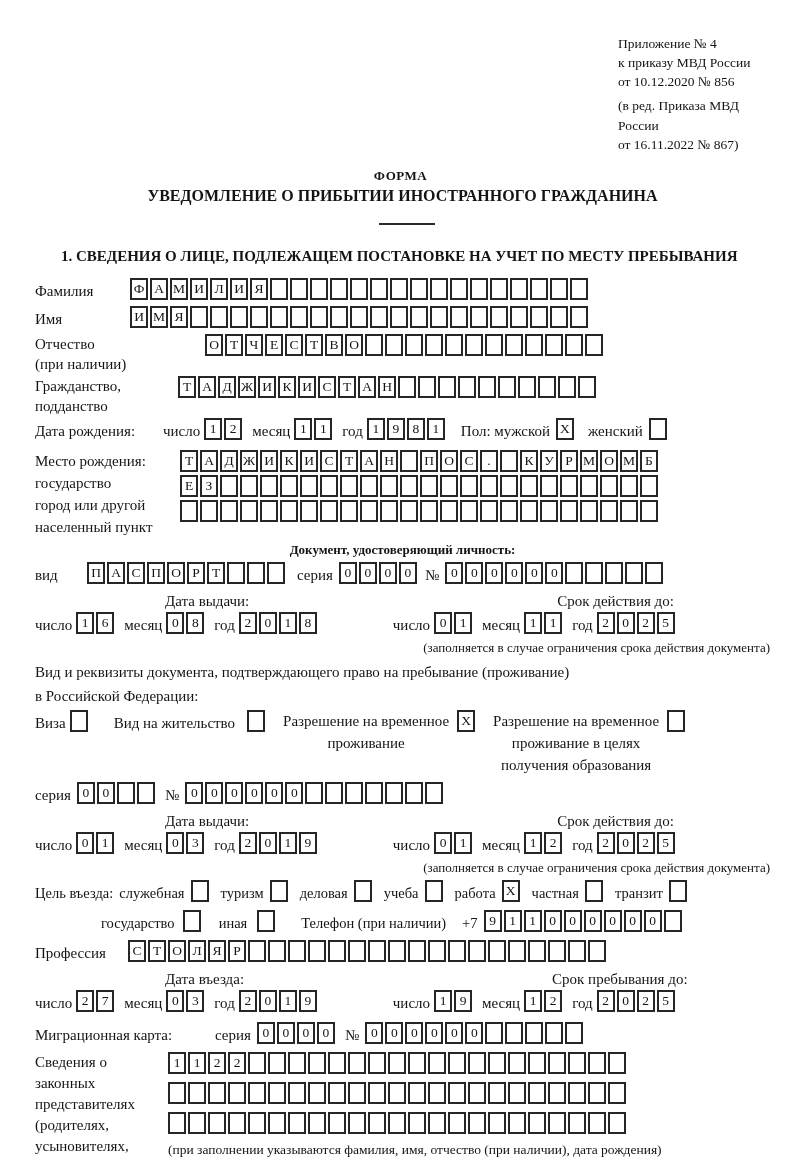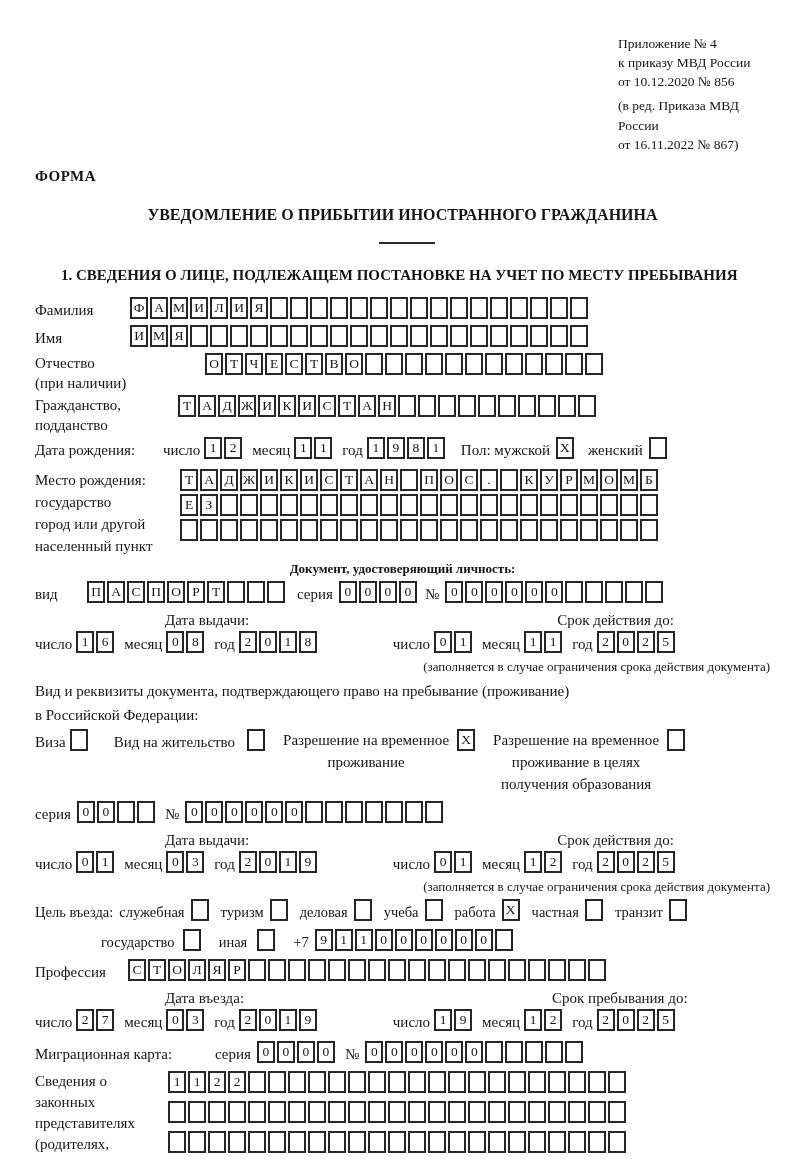--- a/index.html
+++ b/index.html
@@ -2,23 +2,23 @@
 <html><head>
 <meta charset="utf-8">
 <style>
   * { margin:0; padding:0; box-sizing:border-box; }
   html,body { background:#e9e9e9; }
   body { width:800px; height:1163px; font-family:"Liberation Serif","DejaVu Serif",serif; color:#141414; overflow:hidden; }
   .page { width:800px; height:1163px; background:#ffffff; padding:34px 30px 0 35px; }
 
   .ref { margin-left:583px; font-size:13.5px; line-height:1.42; }
   .ref .gap { margin-top:5px; }
-  .forma { margin-top:14px; font-weight:700; font-size:15px; text-align:left; padding-right:4px; letter-spacing:.5px; }
-
-  .title { margin-top:18px; text-align:center; font-weight:700; font-size:16px; line-height:1.5; }
+  .forma { margin-top:14px; font-weight:700; font-size:13px; text-align:center; padding-right:4px; letter-spacing:.5px; }
+
+  .title { text-align:center; font-weight:700; font-size:16px; line-height:1.5; }
   .uline { display:inline-block; width:56px; height:3px; border-bottom:2.5px solid #2a2a2a; margin-left:9px; }
 
   .sec1 { margin-top:16px; font-weight:700; font-size:15px; padding-left:26px; }
 
   .row { display:flex; align-items:flex-start; margin-top:2px; }
   .lbl { font-size:15px; line-height:26px; white-space:nowrap; flex-shrink:0; }
   .lblcol { flex-shrink:0; }
   .lblcol .l { font-size:15px; white-space:nowrap; }
   .lh20 .l { line-height:20px; } .lh22 .l { line-height:22px; } .lh21 .l { line-height:21px; }
 
@@ -532,20 +532,21 @@
 
   <div class="row mt4 sm">
     <span class="lbl ml66">государство</span>
     <span class="cells ml8">
         <span class="cell"></span>
       </span>
     <span class="lbl ml16">иная</span>
     <span class="cells ml10">
         <span class="cell"></span>
       </span>
+    <span class="lbl ml24">Телефон (при наличии)</span>
     <span class="lbl ml16">+7</span>
     <span class="cells ml6">
         <span class="cell">9</span>
         <span class="cell">1</span>
         <span class="cell">1</span>
         <span class="cell">0</span>
         <span class="cell">0</span>
         <span class="cell">0</span>
         <span class="cell">0</span>
         <span class="cell">0</span>

